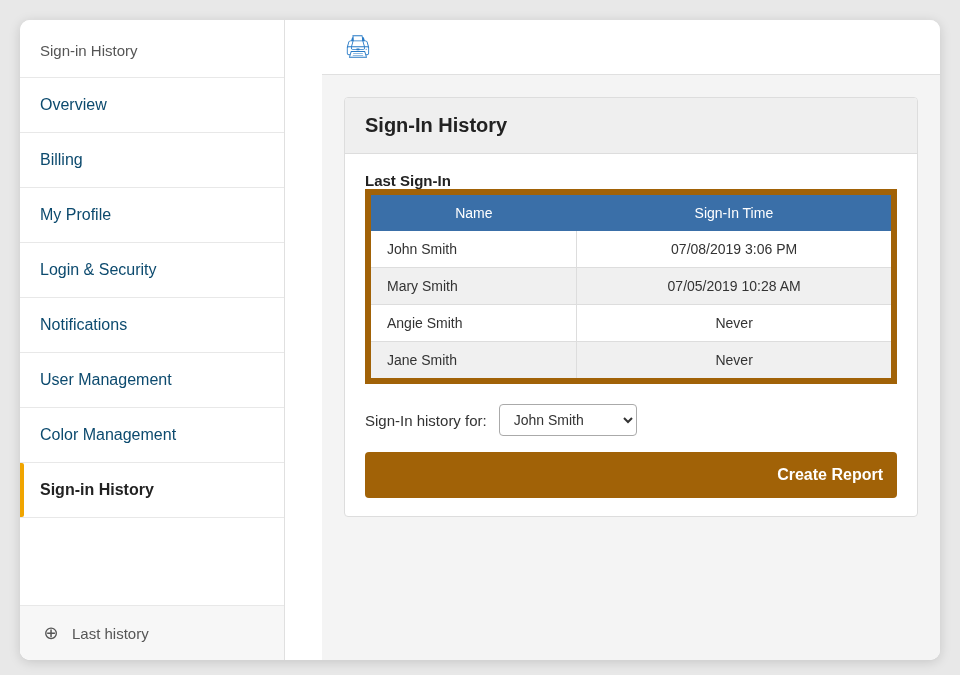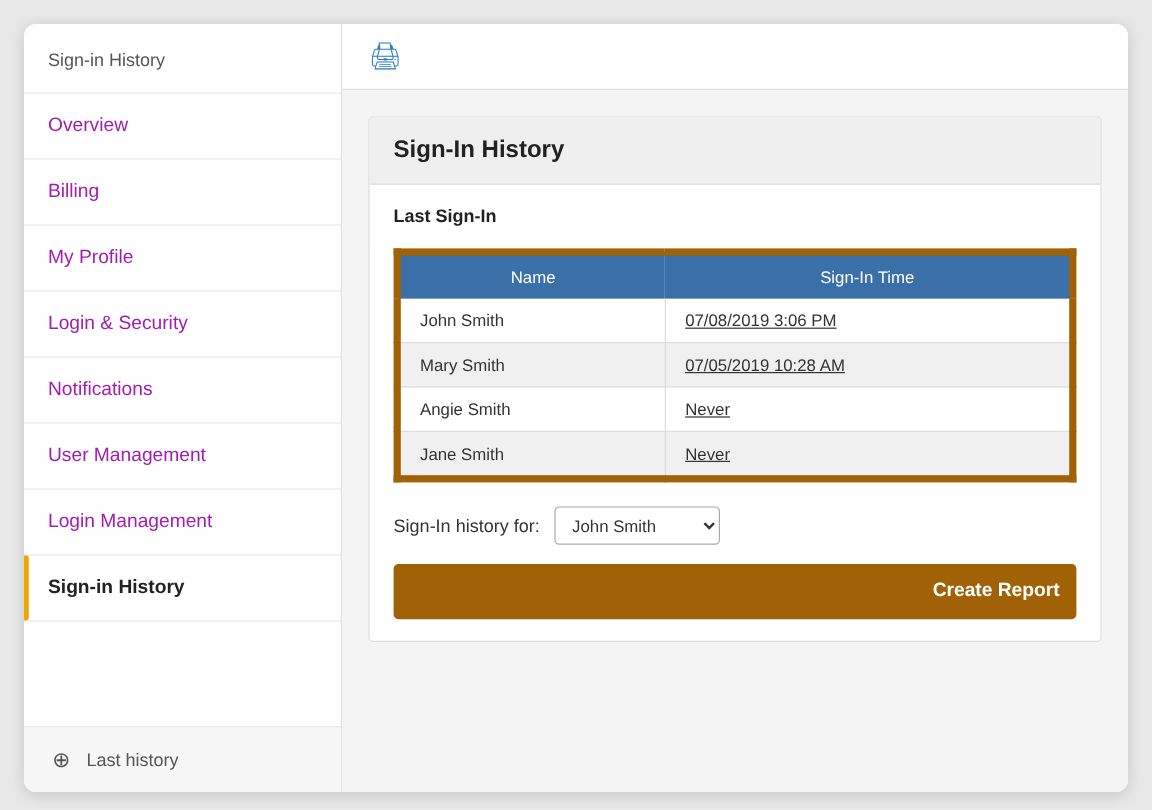--- a/index.html
+++ b/index.html
@@ -13,20 +13,21 @@
       padding: 20px;
     }
     .app-container {
       width: 940px;
       background: #fff;
       border-radius: 10px;
       box-shadow: 0 2px 12px rgba(0,0,0,0.15);
       display: flex;
       overflow: hidden;
       min-height: 640px;
+      gap: 37px;
     }
     
     .sidebar {
       width: 265px;
       min-width: 265px;
       background: #fff;
       border-right: 1px solid #e0e0e0;
       display: flex;
       flex-direction: column;
     }
@@ -37,21 +38,21 @@
       border-bottom: 1px solid #e8e8e8;
     }
     .sidebar-nav {
       flex: 1;
       display: flex;
       flex-direction: column;
     }
     .nav-item {
       padding: 18px 20px;
       font-size: 16px;
-      color: #a21caf;
+      color: #0c4a6e;
       border-bottom: 1px solid #e8e8e8;
       cursor: pointer;
       position: relative;
       display: flex;
       align-items: center;
     }
     .nav-item.active {
       font-weight: 700;
       color: #222;
     }
@@ -124,21 +125,21 @@
       font-weight: 700;
       color: #222;
     }
     .card-body {
       padding: 18px 20px;
     }
     .section-label {
       font-size: 15px;
       font-weight: 700;
       color: #222;
-      margin-bottom: 18px;
+      margin-bottom: 0;
     }
     .data-table {
       width: 100%;
       border-collapse: collapse;
       border: 6px solid #a16207;
     }
     .data-table thead tr {
       background: #3a6fa8;
       color: #fff;
     }
@@ -157,21 +158,21 @@
     .data-table tbody td {
       padding: 10px 16px;
       font-size: 14px;
       color: #333;
       border-bottom: 1px solid #ddd;
     }
     .data-table tbody td:first-child {
       border-right: 1px solid #ddd;
     }
     .data-table tbody td:last-child {
-      text-decoration: underline;
+      text-align: center;
     }
     .report-controls {
       margin-top: 20px;
       display: flex;
       align-items: center;
       gap: 12px;
       flex-wrap: wrap;
     }
     .report-label {
       font-size: 15px;
@@ -210,21 +211,21 @@
   <div class="sidebar">
     <div class="sidebar-title">Sign-in History</div>
     <nav class="sidebar-nav">
 
     <div class="nav-item">Overview</div>
         <div class="nav-item">Billing</div>
         <div class="nav-item">My Profile</div>
         <div class="nav-item">Login &amp; Security</div>
         <div class="nav-item">Notifications</div>
         <div class="nav-item">User Management</div>
-        <div class="nav-item">Login Management</div>
+        <div class="nav-item">Color Management</div>
         <div class="nav-item active">Sign-in History</div>
       </nav>
     <div class="sidebar-footer">
       <span class="footer-icon">⊕</span>
       <span>Last history</span>
     </div>
   </div>
 
   <div class="main-content">
     <div class="main-header">

